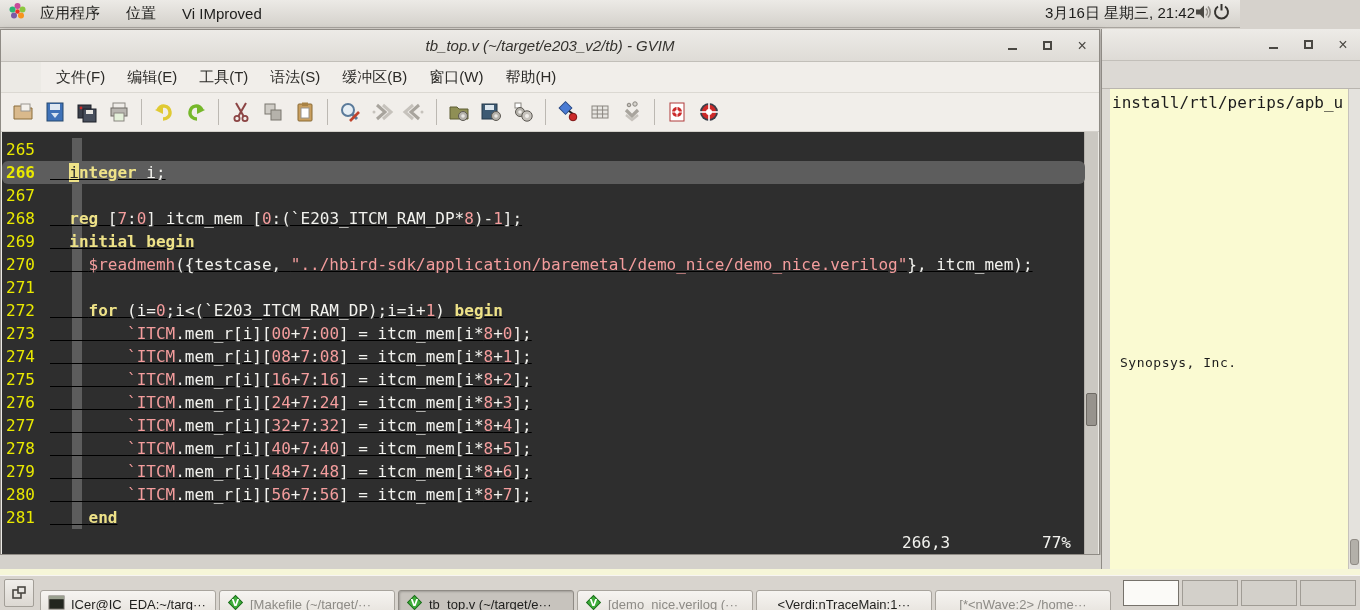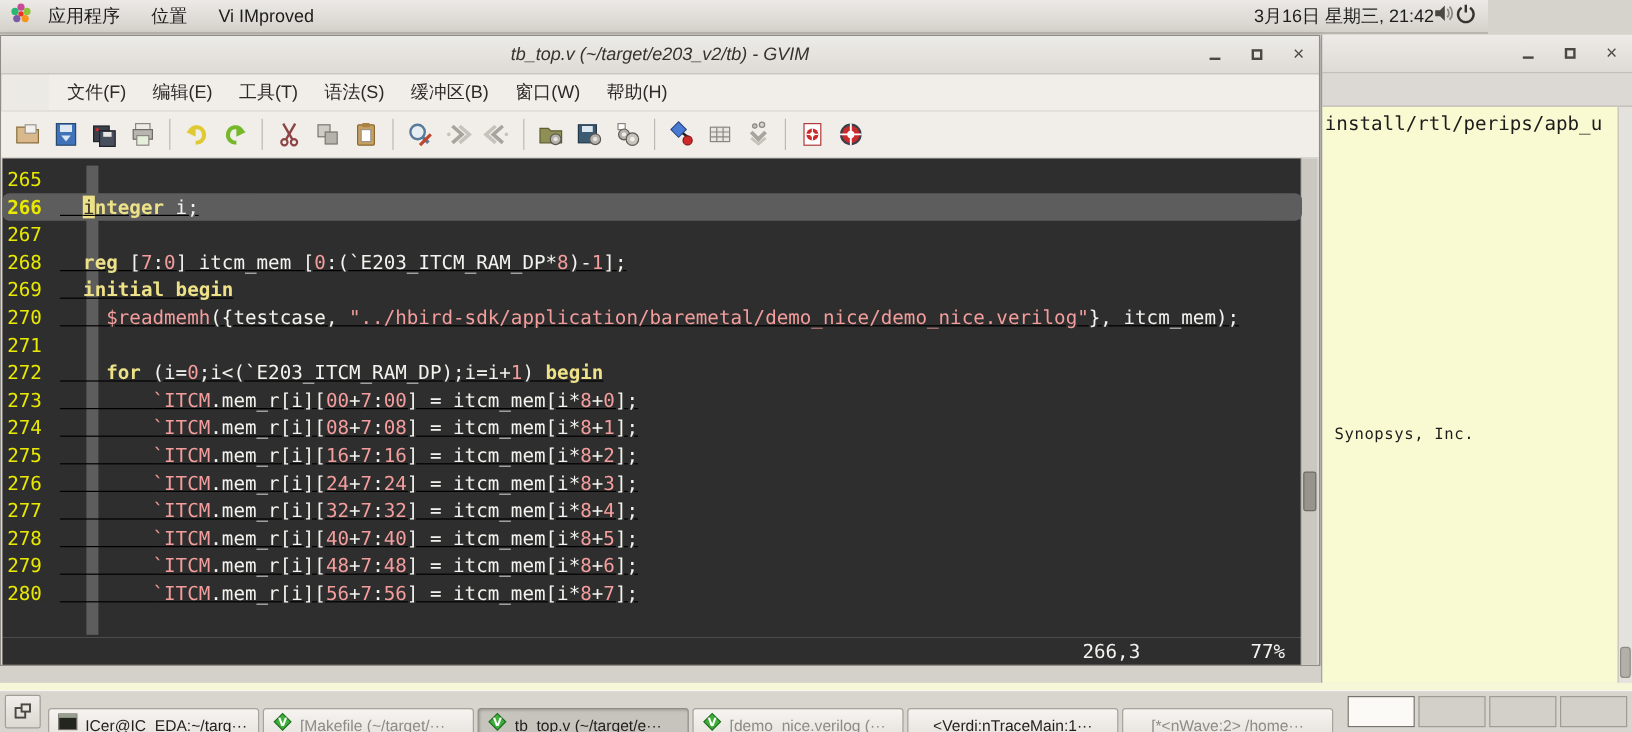--- a/index.html
+++ b/index.html
@@ -66,21 +66,21 @@
                     background:#cbc8c2; border-left:1px solid #b5b1ab; }
   #gvim-thumb { position:absolute; left:1px; top:261px; width:11px; height:33px;
                 background:#97938d; border:1px solid #6e6a64; border-radius:2px; }
 
   
   #rwin { position:absolute; left:1101px; top:29px; width:259px; height:540px;
           background:#dcd9d4; border-left:1px solid #8f8b85; }
   #rwin-titlebar { position:relative; height:32px; background:linear-gradient(#edebe7,#dedbd6);
                    border-bottom:1px solid #c2bfb9; }
   #rwin-toolbar { height:28px; background:#dcd9d4; border-bottom:1px solid #b9b5af; }
-  #rwin-content { position:absolute; left:0; top:60px; width:247px; height:480px;
+  #rwin-content { position:absolute; left:8px; top:60px; width:247px; height:480px;
                   background:#fafad2; overflow:hidden; font-family:"DejaVu Sans Mono", monospace;
                   color:#1c1c1c; }
   #rwin-text-top { position:absolute; left:2px; top:4px; font-size:16px; white-space:pre; }
   #rwin-text-mid { position:absolute; left:10px; top:266px; font-size:13px; letter-spacing:.5px; }
   #rwin-scrollbar { position:absolute; right:0; top:60px; width:12px; height:480px; background:#e4e2dd;
                     border-left:1px solid #c6c2bc; }
   #rwin-thumb { position:absolute; left:1px; top:450px; width:9px; height:26px;
                 background:#b3b0a9; border:1px solid #8f8b85; border-radius:3px; }
 
   
@@ -337,20 +337,21 @@
         <div class="line"><span class="ln">271</span></div>
         <div class="line"><span class="ln">272</span><span class="tok-n">    </span><span class="tok-kw">for</span><span class="tok-n"> (i=</span><span class="tok-num">0</span><span class="tok-n">;i&lt;(`E203_ITCM_RAM_DP);i=i+</span><span class="tok-num">1</span><span class="tok-n">) </span><span class="tok-kw">begin</span></div>
         <div class="line"><span class="ln">273</span><span class="tok-n">        </span><span class="tok-pre">`ITCM</span><span class="tok-n">.mem_r[i][</span><span class="tok-num">00</span><span class="tok-n">+</span><span class="tok-num">7</span><span class="tok-n">:</span><span class="tok-num">00</span><span class="tok-n">] = itcm_mem[i*</span><span class="tok-num">8</span><span class="tok-n">+</span><span class="tok-num">0</span><span class="tok-n">];</span></div>
         <div class="line"><span class="ln">274</span><span class="tok-n">        </span><span class="tok-pre">`ITCM</span><span class="tok-n">.mem_r[i][</span><span class="tok-num">08</span><span class="tok-n">+</span><span class="tok-num">7</span><span class="tok-n">:</span><span class="tok-num">08</span><span class="tok-n">] = itcm_mem[i*</span><span class="tok-num">8</span><span class="tok-n">+</span><span class="tok-num">1</span><span class="tok-n">];</span></div>
         <div class="line"><span class="ln">275</span><span class="tok-n">        </span><span class="tok-pre">`ITCM</span><span class="tok-n">.mem_r[i][</span><span class="tok-num">16</span><span class="tok-n">+</span><span class="tok-num">7</span><span class="tok-n">:</span><span class="tok-num">16</span><span class="tok-n">] = itcm_mem[i*</span><span class="tok-num">8</span><span class="tok-n">+</span><span class="tok-num">2</span><span class="tok-n">];</span></div>
         <div class="line"><span class="ln">276</span><span class="tok-n">        </span><span class="tok-pre">`ITCM</span><span class="tok-n">.mem_r[i][</span><span class="tok-num">24</span><span class="tok-n">+</span><span class="tok-num">7</span><span class="tok-n">:</span><span class="tok-num">24</span><span class="tok-n">] = itcm_mem[i*</span><span class="tok-num">8</span><span class="tok-n">+</span><span class="tok-num">3</span><span class="tok-n">];</span></div>
         <div class="line"><span class="ln">277</span><span class="tok-n">        </span><span class="tok-pre">`ITCM</span><span class="tok-n">.mem_r[i][</span><span class="tok-num">32</span><span class="tok-n">+</span><span class="tok-num">7</span><span class="tok-n">:</span><span class="tok-num">32</span><span class="tok-n">] = itcm_mem[i*</span><span class="tok-num">8</span><span class="tok-n">+</span><span class="tok-num">4</span><span class="tok-n">];</span></div>
         <div class="line"><span class="ln">278</span><span class="tok-n">        </span><span class="tok-pre">`ITCM</span><span class="tok-n">.mem_r[i][</span><span class="tok-num">40</span><span class="tok-n">+</span><span class="tok-num">7</span><span class="tok-n">:</span><span class="tok-num">40</span><span class="tok-n">] = itcm_mem[i*</span><span class="tok-num">8</span><span class="tok-n">+</span><span class="tok-num">5</span><span class="tok-n">];</span></div>
         <div class="line"><span class="ln">279</span><span class="tok-n">        </span><span class="tok-pre">`ITCM</span><span class="tok-n">.mem_r[i][</span><span class="tok-num">48</span><span class="tok-n">+</span><span class="tok-num">7</span><span class="tok-n">:</span><span class="tok-num">48</span><span class="tok-n">] = itcm_mem[i*</span><span class="tok-num">8</span><span class="tok-n">+</span><span class="tok-num">6</span><span class="tok-n">];</span></div>
         <div class="line"><span class="ln">280</span><span class="tok-n">        </span><span class="tok-pre">`ITCM</span><span class="tok-n">.mem_r[i][</span><span class="tok-num">56</span><span class="tok-n">+</span><span class="tok-num">7</span><span class="tok-n">:</span><span class="tok-num">56</span><span class="tok-n">] = itcm_mem[i*</span><span class="tok-num">8</span><span class="tok-n">+</span><span class="tok-num">7</span><span class="tok-n">];</span></div>
+        <div class="line"><span class="ln">281</span><span class="tok-n">    </span><span class="tok-kw">end</span></div>
       </div>
   </div>
 
   <div id="gvim-status">
     <span id="ruler-pos">266,3</span>
     <span id="ruler-pct">77%</span>
   </div>
 
   <div id="gvim-scrollbar">
     <div id="gvim-thumb"></div>

